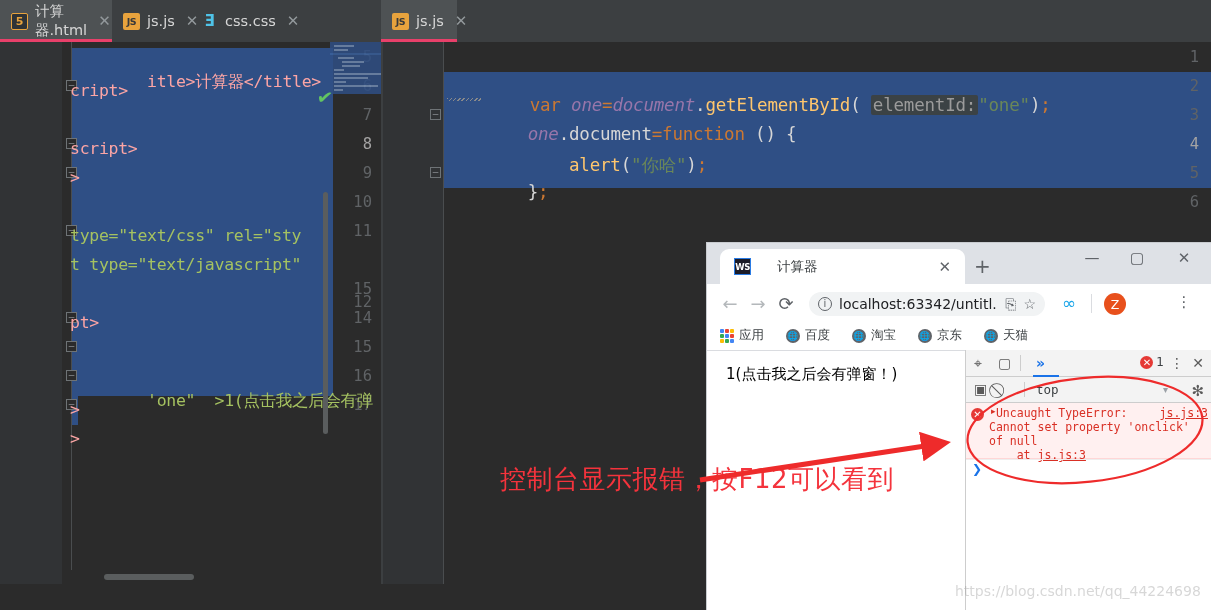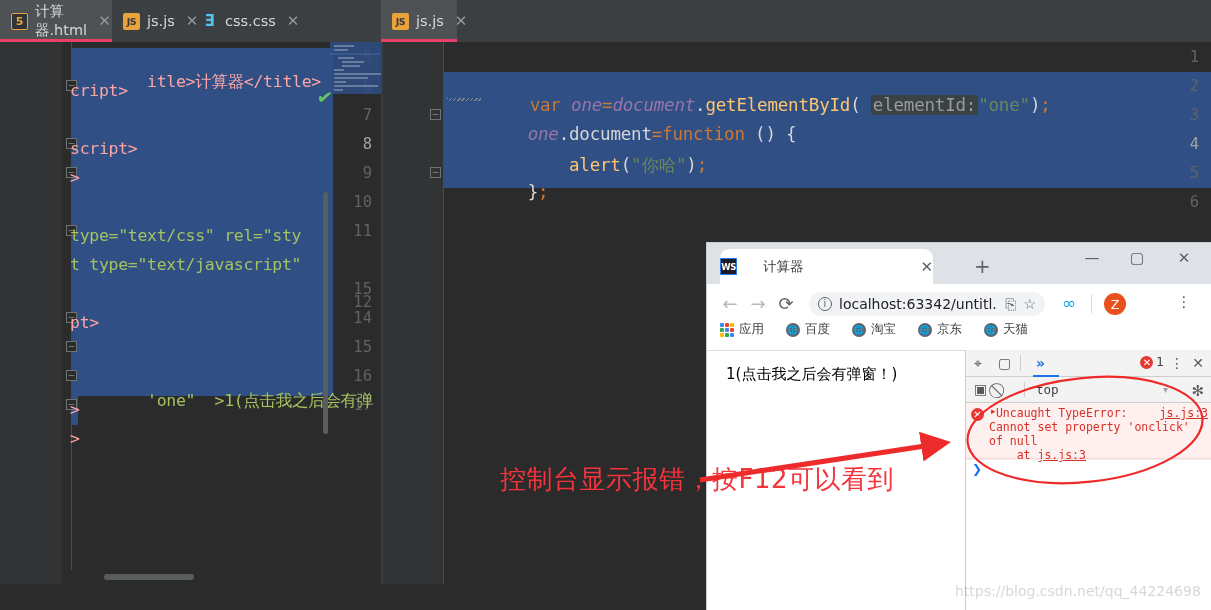--- a/index.html
+++ b/index.html
@@ -152,23 +152,23 @@
   .annot-svg { position: absolute; left: 0; top: 0; width: 1211px; height: 610px; z-index: 41; pointer-events: none; }
 
   
   .browser {
     position: absolute; left: 707px; top: 243px; width: 504px; height: 367px;
     background: #ffffff; z-index: 30; overflow: hidden;
     box-shadow: 0 0 0 1px #c9ccd0;
   }
   .b-titlebar { position: absolute; left:0; top:0; width: 504px; height: 41px; background: #dee1e6; }
   .b-tab {
-    position: absolute; left: 13px; top: 6px; width: 213px; height: 35px;
+    position: absolute; left: 13px; top: 6px; width: 245px; height: 35px;
     background: #fff; border-radius: 9px 9px 0 0;
-    display: flex; align-items: center; padding: 0 0;
+    display: flex; align-items: center; padding: 0 14px;
   }
   .b-favicon {
     width: 17px; height: 17px; flex: 0 0 17px;
     background: #1c1c28; border: 1.6px solid #2a7be4;
     display: flex; align-items: center; justify-content: center;
     color: #ffffff; font-size: 8.5px; font-weight: bold; letter-spacing: -0.5px;
   }
   .b-tabtitle { margin-left: 26px; font-size: 13.5px; color: #3c4043; flex: 1; }
   .b-tabclose { color: #5f6368; font-size: 15px; }
   .b-newtab { position: absolute; left: 267px; top: 11px; color: #5f6368; font-size: 20px; }
@@ -185,21 +185,21 @@
     border: 1.3px solid #5f6368; border-radius: 50%; text-align: center;
     line-height: 12px; font-size: 10px; flex: 0 0 14px; }
   .om-url { font-size: 14px; color: #202124; flex: 1; white-space: nowrap; overflow: hidden; }
   .om-ico { color: #5f6368; font-size: 14px; }
   .b-ext { position: absolute; top: 10px; }
   .avatar {
     position: absolute; left: 397px; top: 9px; width: 22px; height: 22px;
     border-radius: 50%; background: #e8501c; color: #fff;
     font-size: 12.5px; display: flex; align-items: center; justify-content: center;
   }
-  .b-bookmarks { position: absolute; left: 0; top: 73px; width: 504px; height: 28px; background: #fff; }
+  .b-bookmarks { position: absolute; left: 0; top: 79px; width: 504px; height: 28px; background: #fff; }
   .bm { position: absolute; top: 5px; display: flex; align-items: center; gap: 5px;
         font-size: 12.5px; color: #3c4043; white-space: nowrap; }
   .bm-globe { width: 14px; height: 14px; border-radius: 50%; background: #5f6368;
         color: #fff; font-size: 9px; display:flex; align-items:center; justify-content:center;}
   .apps-grid { width: 14px; height: 14px; display: grid;
         grid-template-columns: repeat(3,1fr); grid-template-rows: repeat(3,1fr); gap: 1px; }
   .apps-grid i { display: block; border-radius: 1px; }
   .b-content { position: absolute; left: 0; top: 107px; width: 504px; height: 260px; background: #fff; border-top: 1px solid #dadce0; }
   .page-text { position: absolute; left: 19px; top: 14px; font-size: 15px; color: #000; }
 

